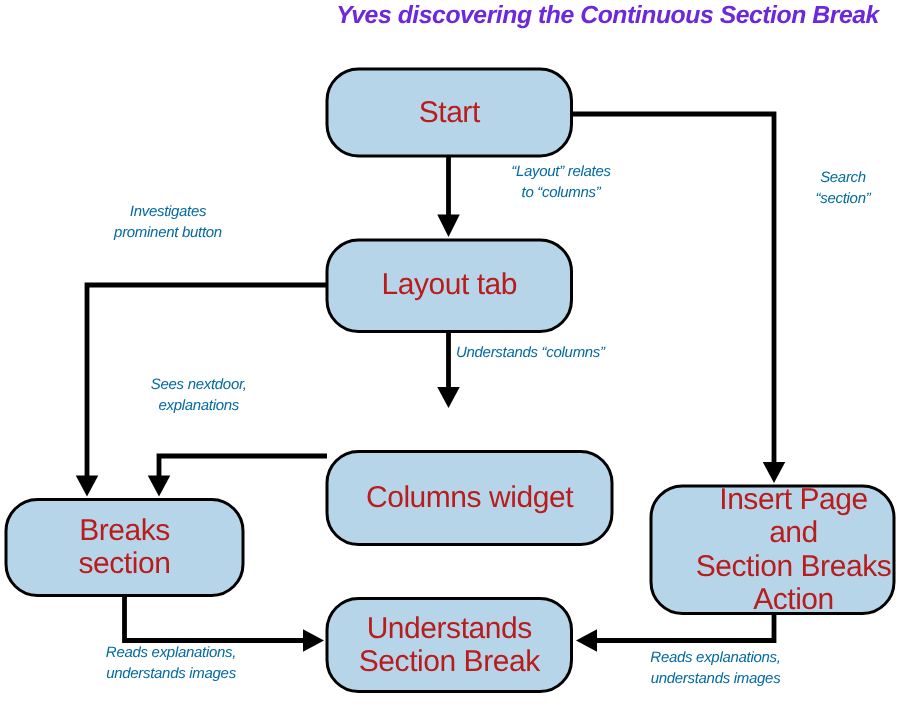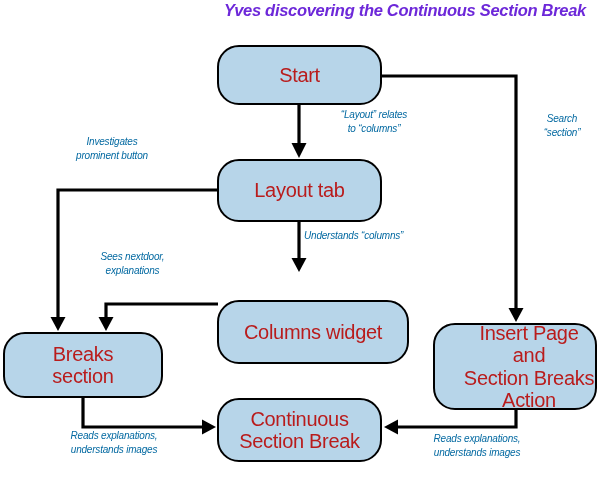--- a/index.html
+++ b/index.html
@@ -72,21 +72,21 @@
   </svg>
 
   <div class="node" id="n-start">Start</div>
   <div class="node" id="n-layout">Layout tab</div>
   <div class="node" id="n-columns">Columns widget</div>
   <div class="node" id="n-breaks">Breaks
 section</div>
   <div class="node" id="n-insert">Insert Page and
 Section Breaks
 Action</div>
-  <div class="node" id="n-continuous">Continuous
+  <div class="node" id="n-continuous">Understands
 Section Break</div>
 
   <div class="elabel" id="l-relates">“Layout” relates
 to “columns”</div>
   <div class="elabel" id="l-search">Search
 “section”</div>
   <div class="elabel" id="l-investigates">Investigates
 prominent button</div>
   <div class="elabel" id="l-understands">Understands “columns”</div>
   <div class="elabel" id="l-sees">Sees nextdoor,

